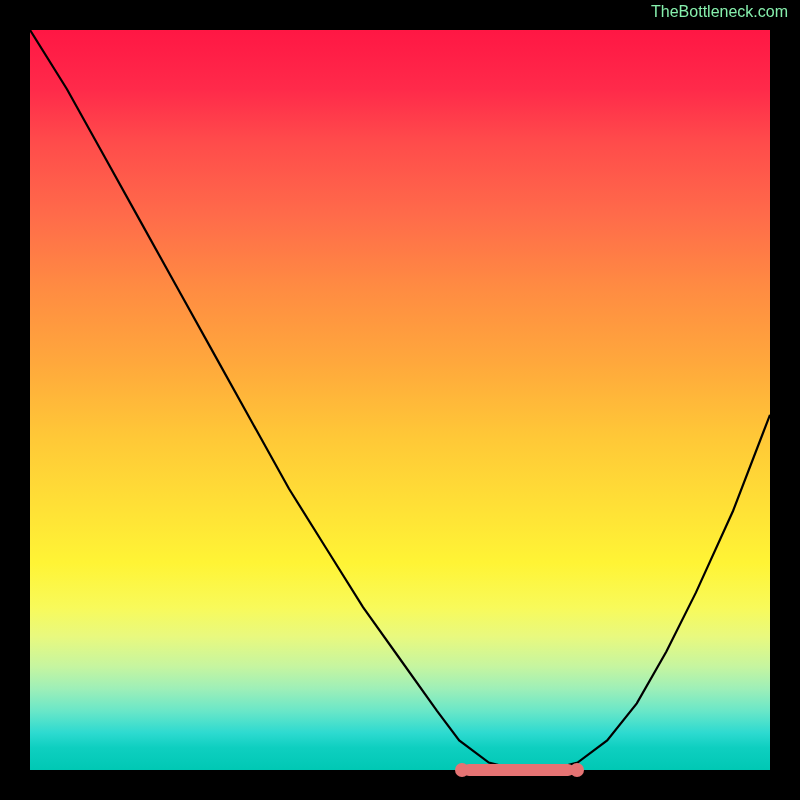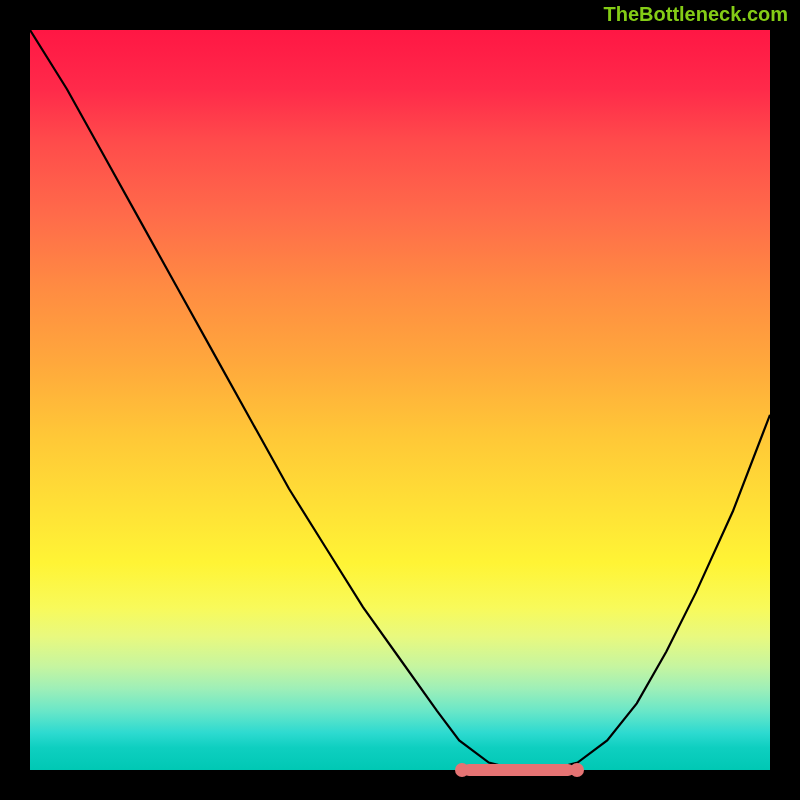--- a/index.html
+++ b/index.html
@@ -8,23 +8,23 @@
     height: 800px;
     background: #000;
     position: relative;
     overflow: hidden;
     font-family: Arial, sans-serif;
   }
   .watermark {
     position: absolute;
     top: 3px;
     right: 12px;
-    color: #84cc16;
-    font-size: 20px;
-    font-weight: 700;
+    color: #86efac;
+    font-size: 16px;
+    font-weight: 400;
     z-index: 10;
   }
   .chart-area {
     position: absolute;
     left: 30px;
     top: 30px;
     width: 740px;
     height: 740px;
     background: linear-gradient(to bottom,
       #ff1744 0%,

